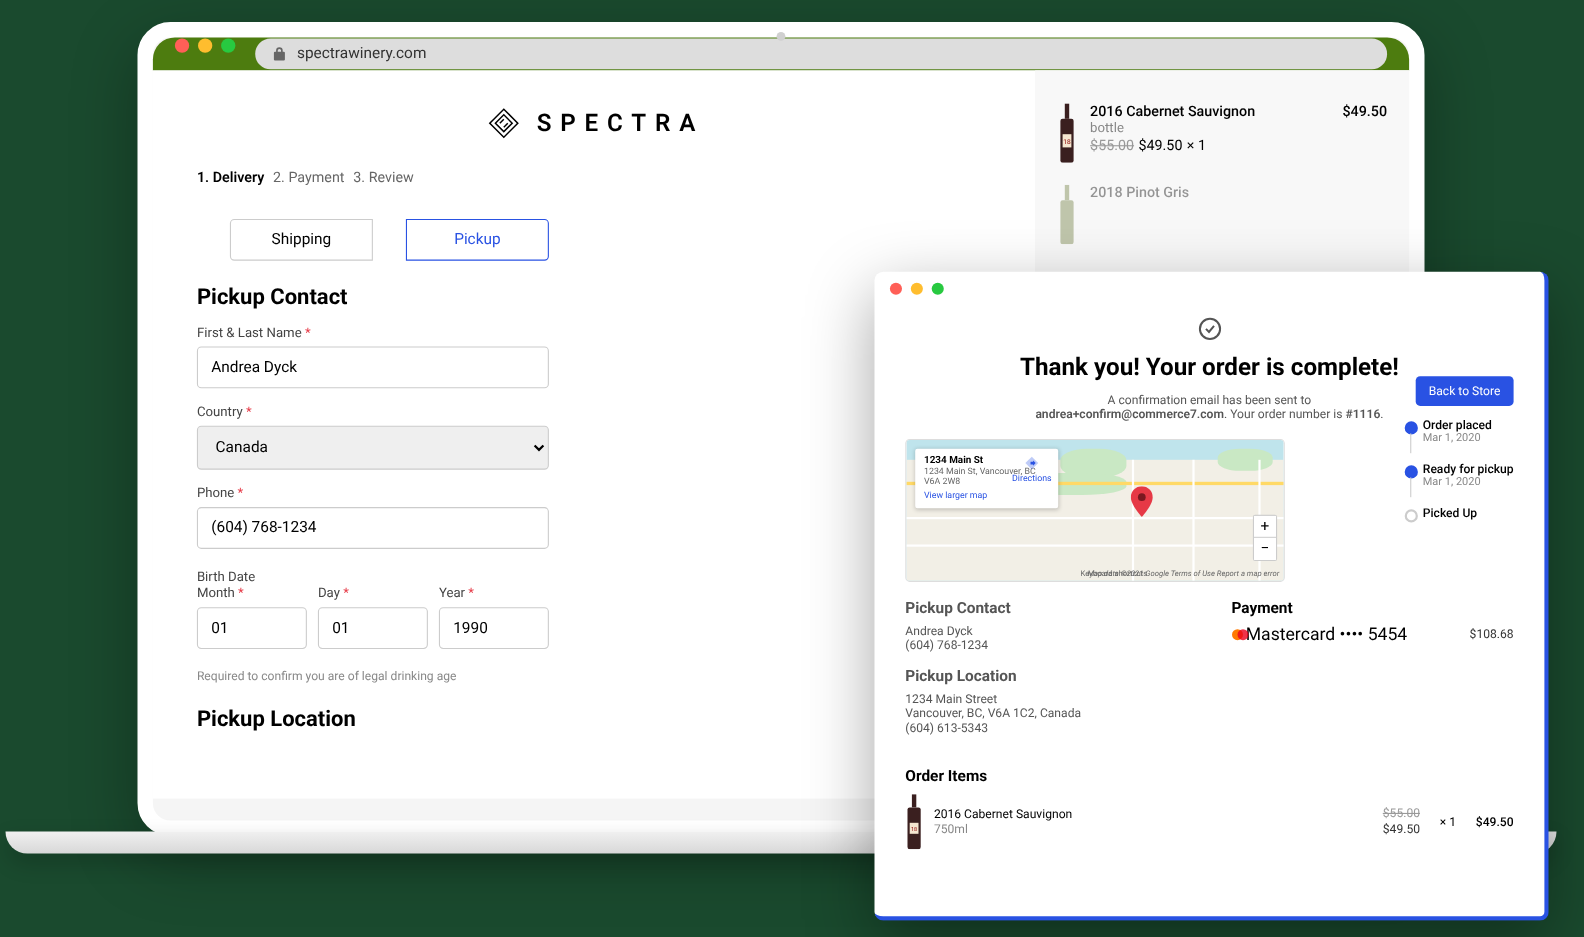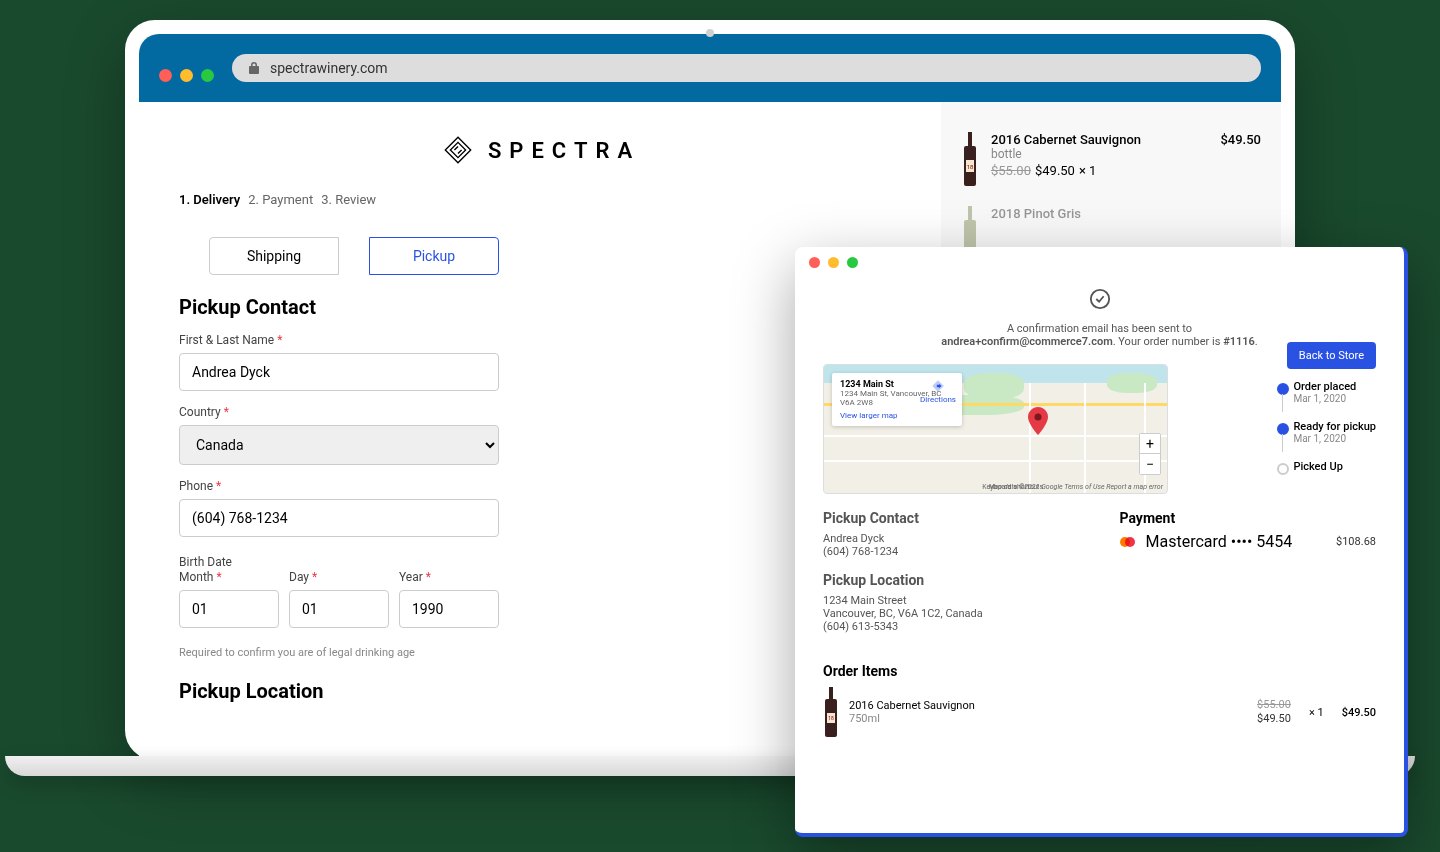--- a/index.html
+++ b/index.html
@@ -34,23 +34,23 @@
   width: 1410px;
   height: 20px;
   background: linear-gradient(180deg, #f0f0f0 0%, #d8d8d8 100%);
   border-radius: 0 0 30px 30px;
   box-shadow: 0 8px 20px rgba(0,0,0,0.2);
 }
 
 
 .browser-chrome {
   display: flex;
-  align-items: flex-end;
-  padding: 20px 20px;
-  background: #0369a1;
+  align-items: flex-start;
+  padding: 1px 20px;
+  background: #4d7c0f;
   border-radius: 20px 20px 0 0;
 }
 .traffic-lights { display: flex; gap: 8px; margin-right: 18px; }
 .traffic-lights span { width: 13px; height: 13px; border-radius: 50%; display: block; }
 .tl-red { background: #ff5f57; }
 .tl-yellow { background: #ffbd2e; }
 .tl-green { background: #28c940; }
 .url-bar {
   flex: 1;
   background: #ddd;
@@ -215,21 +215,21 @@
 .timeline-item.done::before { background: #2952e3; border-color: #2952e3; }
 .timeline-item.done::after { content: ''; position: absolute; left: 7px; top: 14px; width: 1px; height: 18px; background: #ccc; }
 .timeline-item .t-title { font-weight: 500; }
 .timeline-item .t-date { color: #888; font-size: 10px; }
 
 
 .details { display: flex; gap: 40px; margin-top: 10px; }
 .details h3 { font-size: 14px; font-weight: 700; margin-bottom: 6px; }
 .details .detail-block { margin-bottom: 14px; font-size: 11px; color: #555; }
 .details .col { flex: 1; }
-.payline { display: flex; align-items: center; gap: 16px; }
+.payline { display: flex; align-items: center; gap: 3px; }
 .mc-dot { width: 10px; height: 10px; background: #ff7a00; border-radius: 50%; position: relative; }
 .mc-dot::after { content: ''; position: absolute; left: 5px; top: 0; width: 10px; height: 10px; background: #eb001b; border-radius: 50%; opacity: 0.8; }
 .pay-amount { float: right; font-size: 11px; color: #333; }
 
 
 .order-items h3 { font-size: 14px; font-weight: 700; margin: 16px 0 8px; }
 .order-item { display: flex; align-items: center; gap: 10px; font-size: 11px; }
 .oi-img { width: 16px; height: 50px; }
 .oi-info { flex: 1; }
 .oi-prices { text-align: right; color: #333; line-height: 1.3; }
@@ -347,20 +347,21 @@
   <div class="overlay-chrome">
     <span class="tl-red"></span>
     <span class="tl-yellow"></span>
     <span class="tl-green"></span>
   </div>
   <div class="overlay-body">
     <svg class="check-circle" viewBox="0 0 24 24">
         <circle cx="12" cy="12" r="10" fill="none" stroke="#555" stroke-width="2"></circle>
         <path d="M8 12 L11 15 L16 9" fill="none" stroke="#555" stroke-width="2"></path>
       </svg>
+    <div class="thanks">Thank you! Your order is complete!</div>
     <div class="conf-text">
       <span>A confirmation email has been sent to</span><br>
       <b>andrea+confirm@commerce7.com</b><span>. Your order number is </span><b>#1116</b><span>.</span>
     </div>
     <button class="back-btn">Back to Store</button>
 
     <div class="timeline">
       <div class="timeline-item done">
         <div class="t-title">Order placed</div>
         <div class="t-date">Mar 1, 2020</div>

